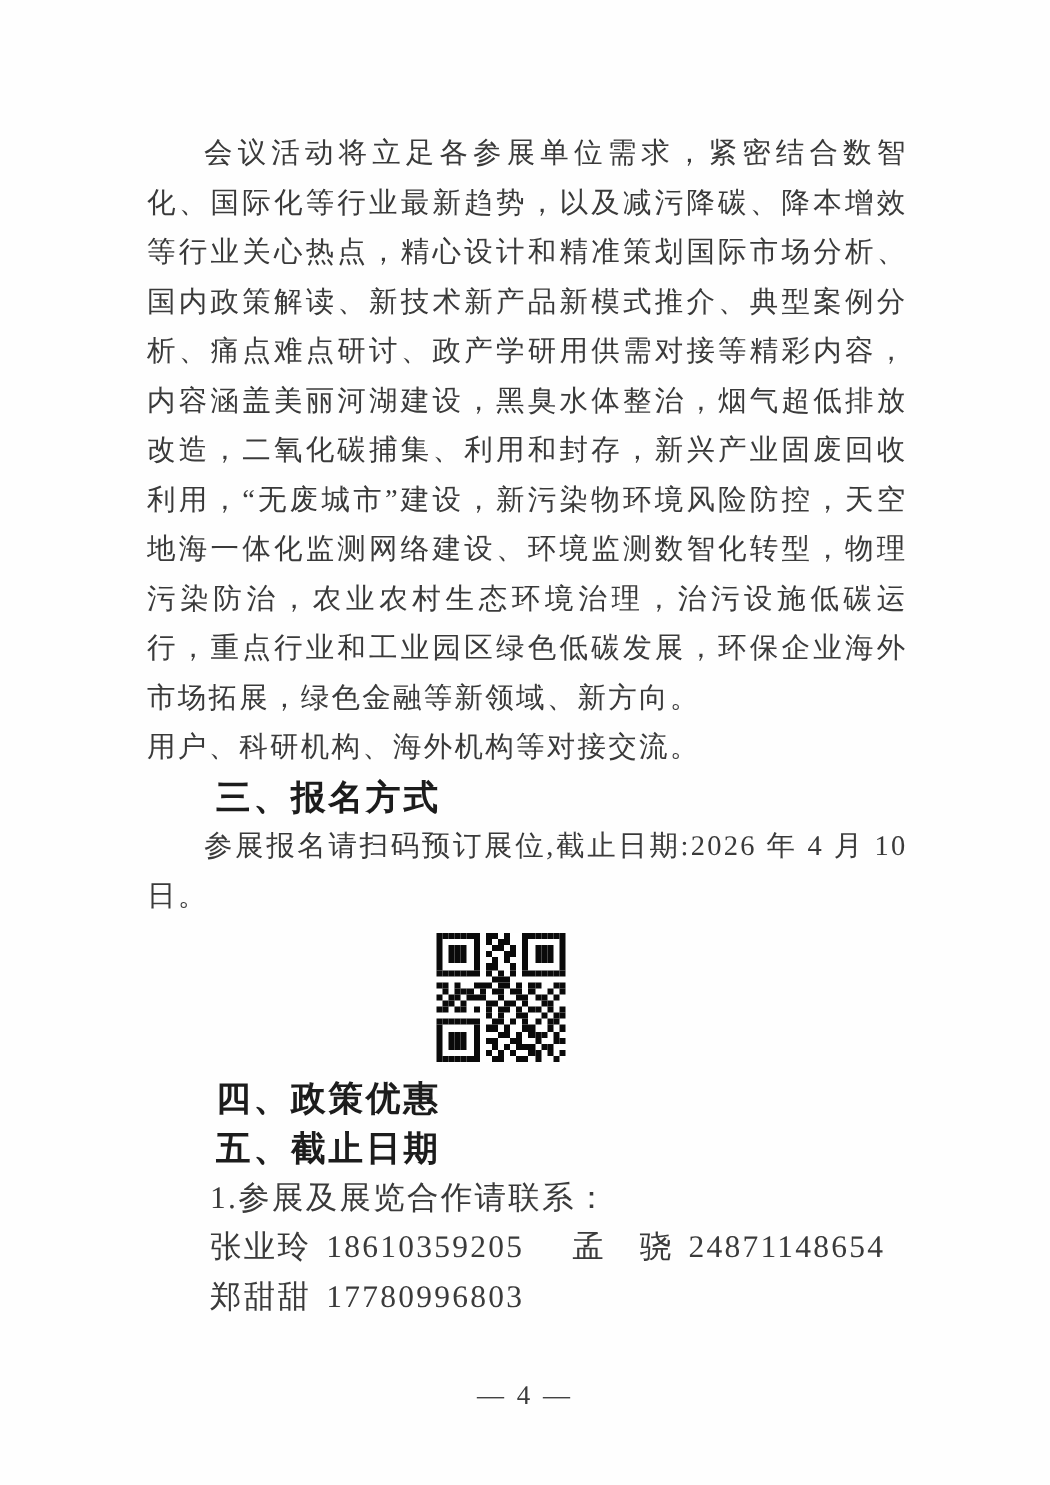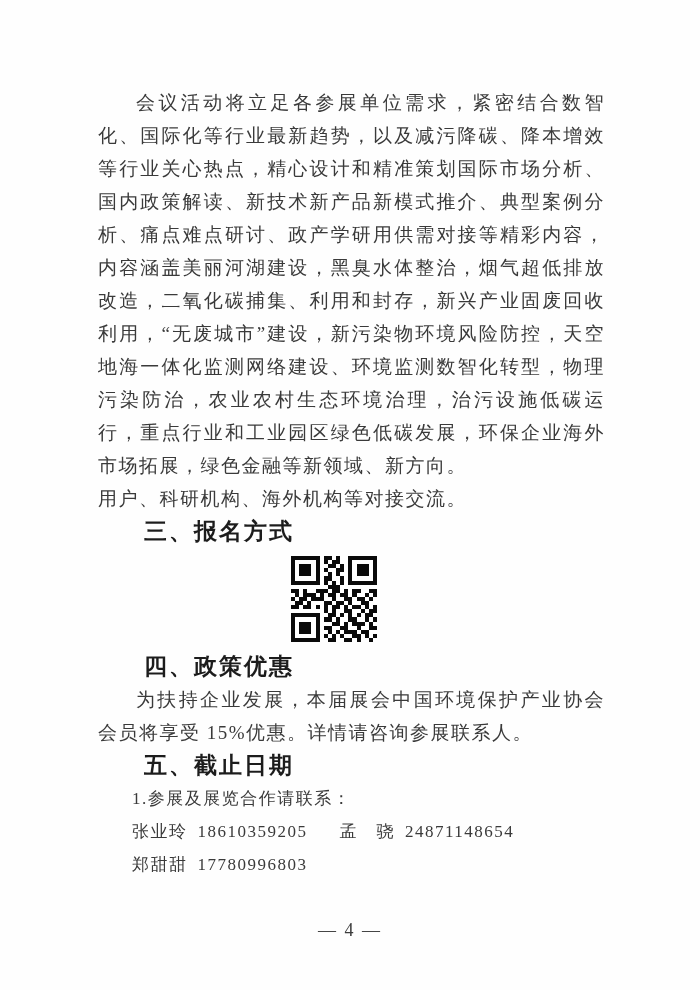--- a/index.html
+++ b/index.html
@@ -47,21 +47,21 @@
     width: 86px;
     height: 86px;
     display: grid;
     grid-template-columns: repeat(21, 1fr);
     grid-template-rows: repeat(21, 1fr);
     background: #ffffff;
   }
   .qr .qm { background: #0a0a0a; }
   p.contact-line {
     margin: 0;
-    font-size: 17px;
+    font-size: 21px;
     line-height: 33px;
     letter-spacing: 1.5px;
     text-indent: 2em;
     color: #3a3a3a;
   }
   .cname { margin-right: 10px; }
   .entry2 { margin-left: 32px; }
   .page-footer {
     position: absolute;
     left: 0;
@@ -78,20 +78,21 @@
 
 <div class="page">
   <div class="content">
 
     <p class="body-text indent">会议活动将立足各参展单位需求，紧密结合数智化、国际化等行业最新趋势，以及减污降碳、降本增效等行业关心热点，精心设计和精准策划国际市场分析、国内政策解读、新技术新产品新模式推介、典型案例分析、痛点难点研讨、政产学研用供需对接等精彩内容，内容涵盖美丽河湖建设，黑臭水体整治，烟气超低排放改造，二氧化碳捕集、利用和封存，新兴产业固废回收利用，“无废城市”建设，新污染物环境风险防控，天空地海一体化监测网络建设、环境监测数智化转型，物理污染防治，农业农村生态环境治理，治污设施低碳运行，重点行业和工业园区绿色低碳发展，环保企业海外市场拓展，绿色金融等新领域、新方向。</p>
 
     <p class="body-text">用户、科研机构、海外机构等对接交流。</p>
 
     <h2 class="sec-heading">三、报名方式</h2>
 
+    <p class="body-text indent">参展报名请扫码预订展位,截止日期:2026 年 4 月 10 日。</p>
 
     <div class="qr-wrap">
       <div class="qr">
           <div class="qm"></div>
           <div class="qm"></div>
           <div class="qm"></div>
           <div class="qm"></div>
           <div class="qm"></div>
           <div class="qm"></div>
           <div class="qm"></div>
@@ -527,21 +528,20 @@
           <div class="qm"></div>
           <div></div>
           <div></div>
           <div class="qm"></div>
           <div></div>
         </div>
     </div>
 
     <h2 class="sec-heading">四、政策优惠</h2>
 
-    <p class="body-text indent">为扶持企业发展，本届展会中国环境保护产业协会会员将享受 15%优惠。详情请咨询参展联系人。</p>
 
     <h2 class="sec-heading">五、截止日期</h2>
 
     <p class="contact-line">1.参展及展览合作请联系：</p>
 
     <p class="contact-line">
       <span class="cname">张业玲</span><span>18610359205</span><span class="cname entry2">孟　骁</span><span>24871148654</span>
     </p>
 
     <p class="contact-line">

